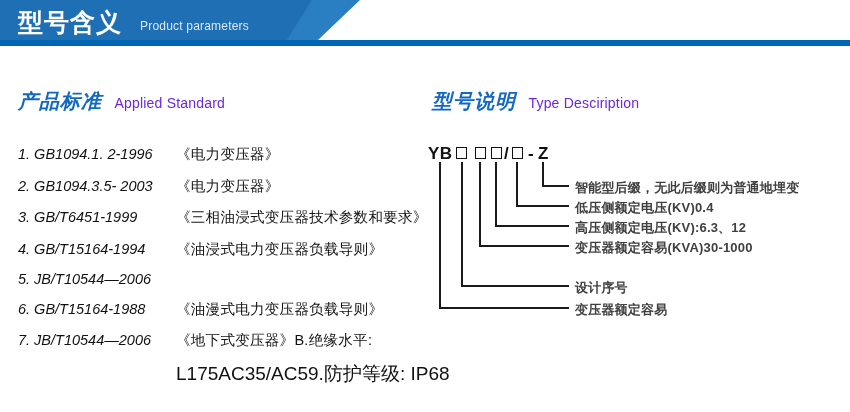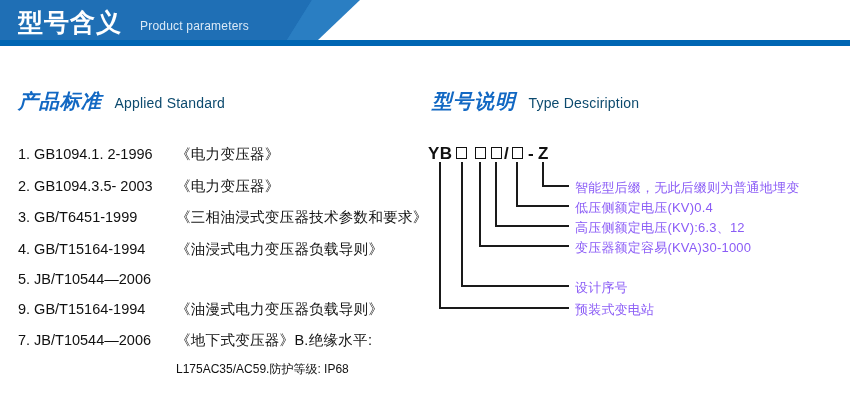--- a/index.html
+++ b/index.html
@@ -54,21 +54,21 @@
   }
   .sec-head .cn {
     font-size: 20px;
     font-weight: bold;
     color: #1268c3;
     letter-spacing: 1px;
     font-style: italic;
   }
   .sec-head .en {
     font-size: 14px;
-    color: #0c4a6e;
+    color: #6d28d9;
     margin-left: 8px;
     letter-spacing: 0.2px;
   }
   #sec-left  { left: 18px; top: 88px; }
   #sec-right { left: 432px; top: 88px; }
 
   
   .std-list {
     position: absolute;
     left: 18px;
@@ -79,26 +79,27 @@
     display: flex;
     align-items: baseline;
     font-size: 14.5px;
     color: #111111;
     margin-bottom: 12.5px;
     white-space: nowrap;
   }
   .std-code {
     display: inline-block;
     min-width: 158px;
+    font-style: italic;
   }
   .std-name {
     letter-spacing: 0.3px;
   }
   .std-cont {
-    font-size: 12px;
+    font-size: 19px;
     color: #111111;
     padding-left: 158px;
     white-space: nowrap;
     margin-top: -2px;
   }
 
   
   .diagram {
     position: absolute;
     left: 425px;
@@ -143,22 +144,22 @@
   }
 
   .labels {
     position: absolute;
     left: 0;
     top: 0;
   }
   .lab {
     position: absolute;
     font-size: 13px;
-    font-weight: normal;
-    color: #8b5cf6;
+    font-weight: bold;
+    color: #404040;
     white-space: nowrap;
     letter-spacing: 0.2px;
   }
 </style>
 </head>
 <body>
 
 <div class="banner">
   <svg width="850" height="50" viewBox="0 0 850 50">
 
@@ -198,21 +199,21 @@
     <span class="std-name">《三相油浸式变压器技术参数和要求》</span>
   </div>
   <div class="std-row">
     <span class="std-code">4. GB/T15164-1994</span>
     <span class="std-name">《油浸式电力变压器负载导则》</span>
   </div>
   <div class="std-row">
     <span class="std-code">5. JB/T10544—2006</span>
   </div>
   <div class="std-row">
-    <span class="std-code">9. GB/T15164-1994</span>
+    <span class="std-code">6. GB/T15164-1988</span>
     <span class="std-name">《油漫式电力变压器负载导则》</span>
   </div>
   <div class="std-row">
     <span class="std-code">7. JB/T10544—2006</span>
     <span class="std-name">《地下式变压器》B.绝缘水平:</span>
   </div>
   <div class="std-cont">L175AC35/AC59.防护等级: IP68</div>
 </div>
 
 <div class="diagram">
@@ -251,15 +252,15 @@
     <span class="code-dash" style="left:103px">-</span>
     <span class="code-z" style="left:113px">Z</span>
   </div>
 
   <div class="labels">
     <div class="lab" style="left:150px; top:39px">智能型后缀，无此后缀则为普通地埋变</div>
     <div class="lab" style="left:150px; top:59px">低压侧额定电压(KV)0.4</div>
     <div class="lab" style="left:150px; top:79px">高压侧额定电压(KV):6.3、12</div>
     <div class="lab" style="left:150px; top:99px">变压器额定容易(KVA)30-1000</div>
     <div class="lab" style="left:150px; top:139px">设计序号</div>
-    <div class="lab" style="left:150px; top:161px">预装式变电站</div>
+    <div class="lab" style="left:150px; top:161px">变压器额定容易</div>
   </div>
 </div>
 
 </body></html>

